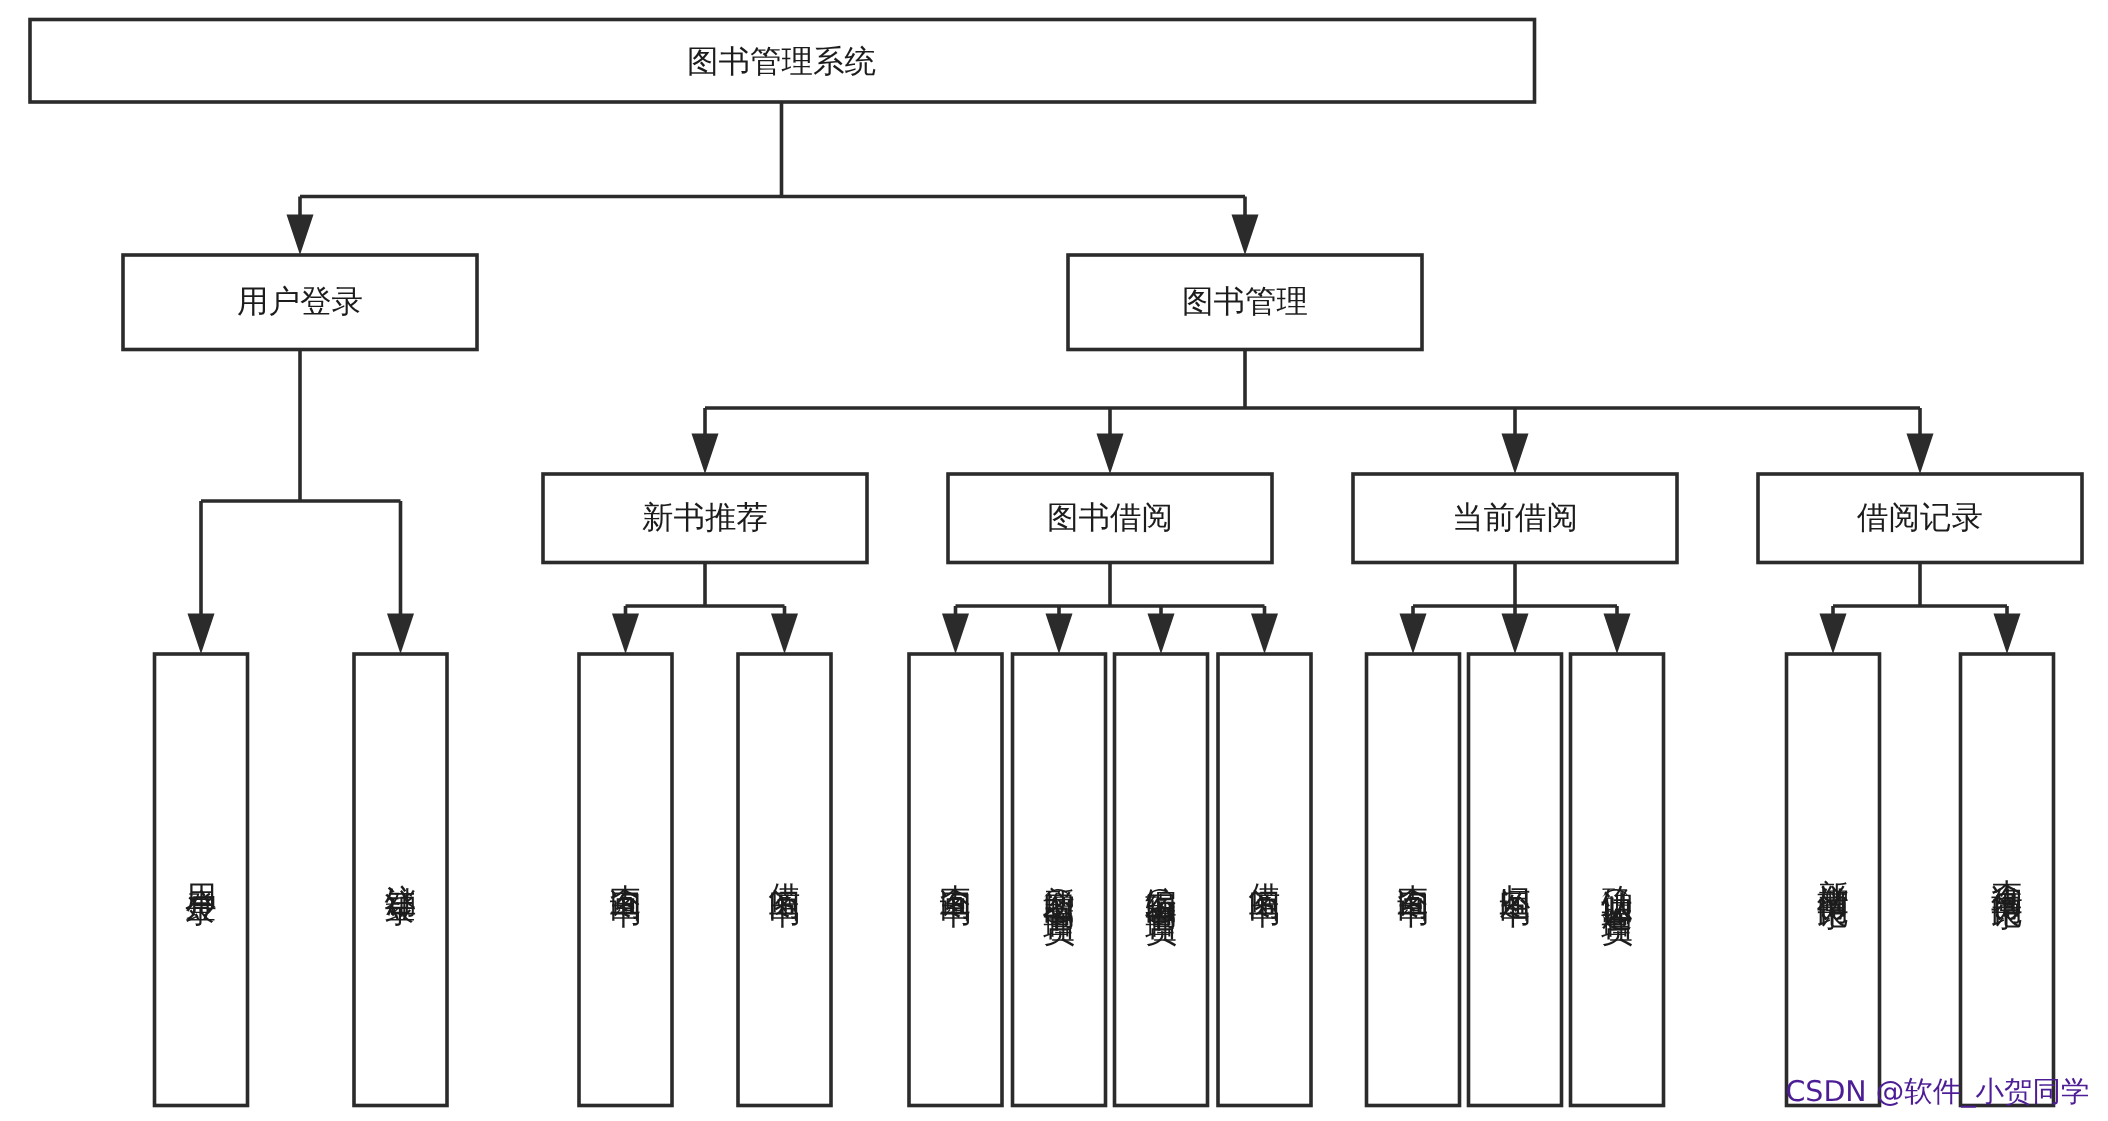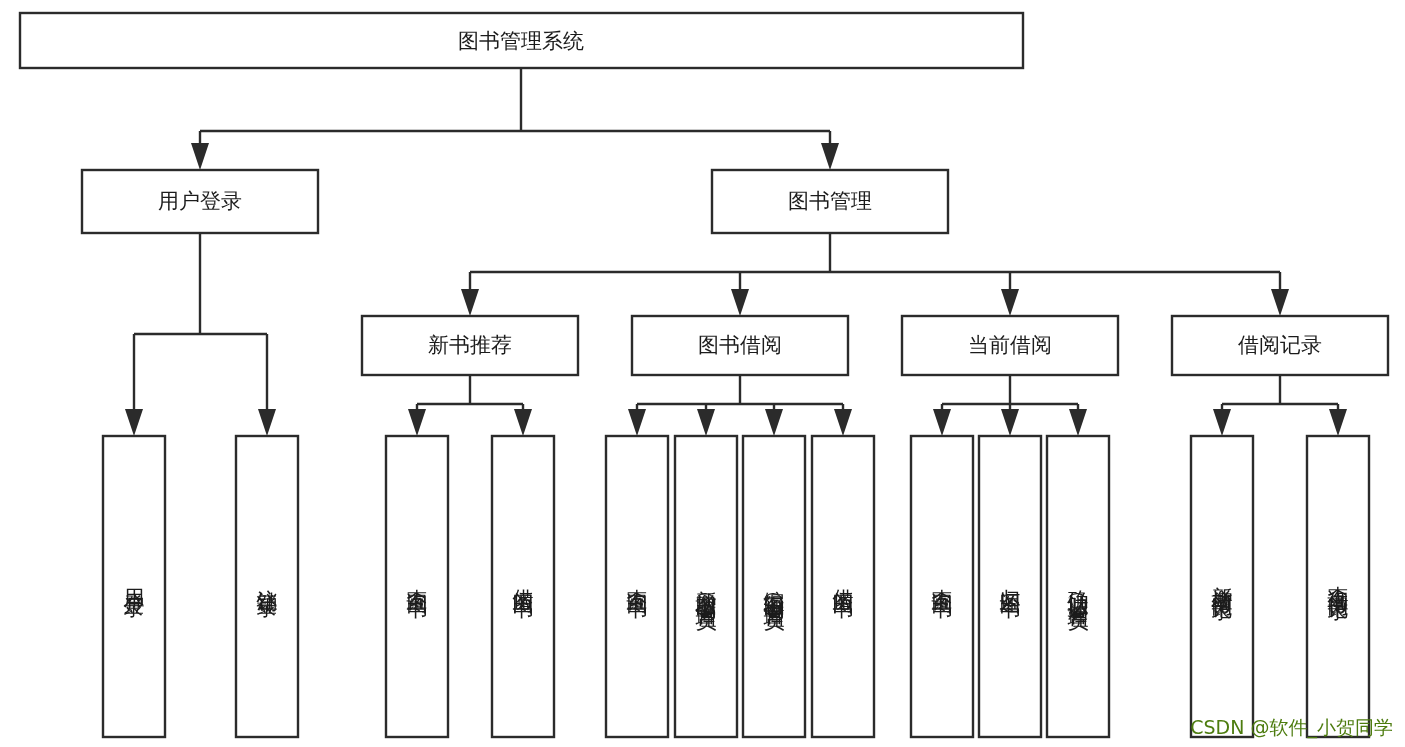--- a/index.html
+++ b/index.html
@@ -58,21 +58,21 @@
     letter-spacing: 3px;
     dominant-baseline: central;
     text-anchor: middle;
   }
   .watermark-text {
     position: absolute;
     right: 12px;
     bottom: 6px;
     font-family: "DejaVu Sans", "Liberation Sans", sans-serif;
     font-size: 19px;
-    color: #4d7c0f;
+    color: #4c1d95;
     white-space: nowrap;
     user-select: none;
   }
 </style>
 </head>
 <body>
 
 <div id="diagram-root">
 
   <svg id="tree-canvas" viewBox="0 0 1405 747">

